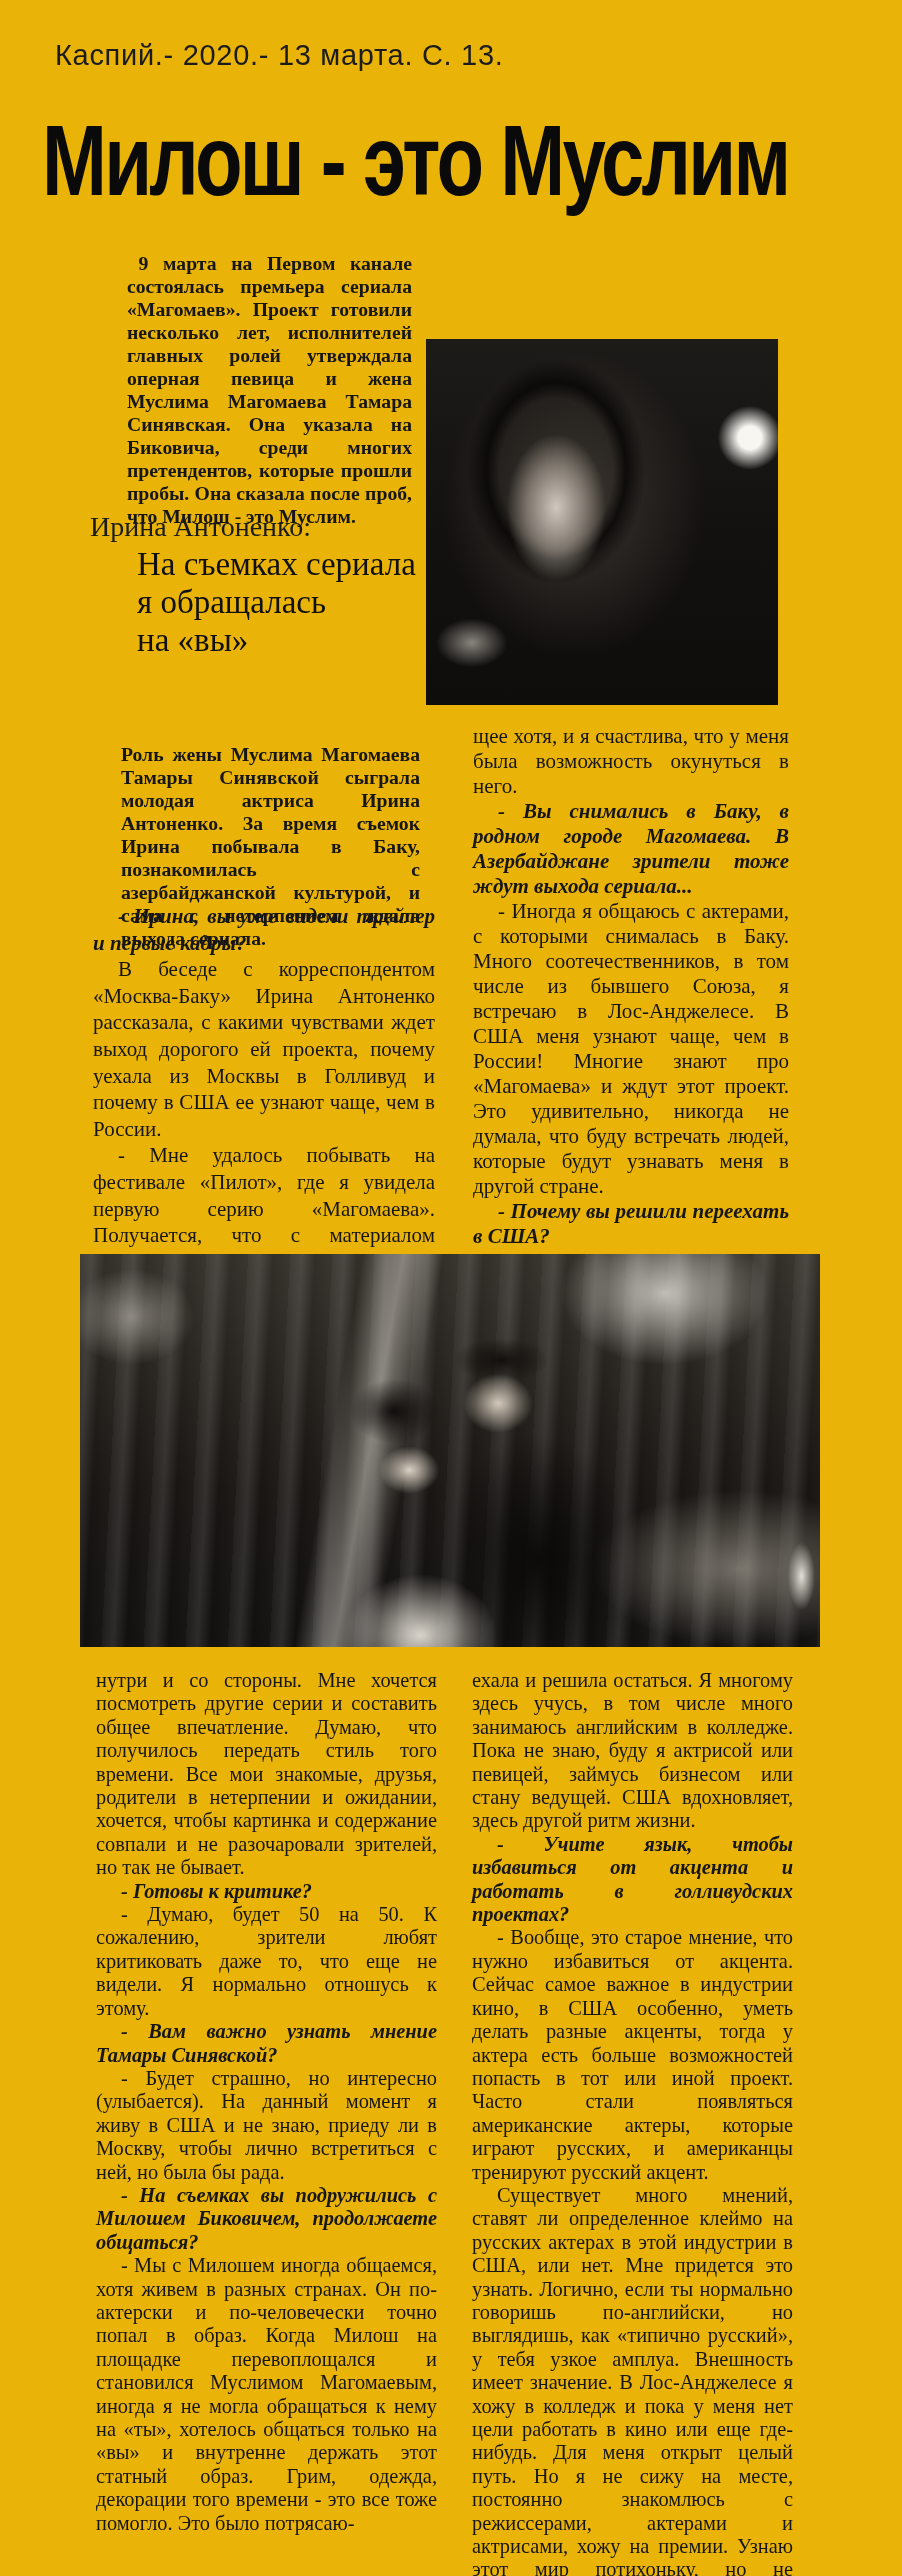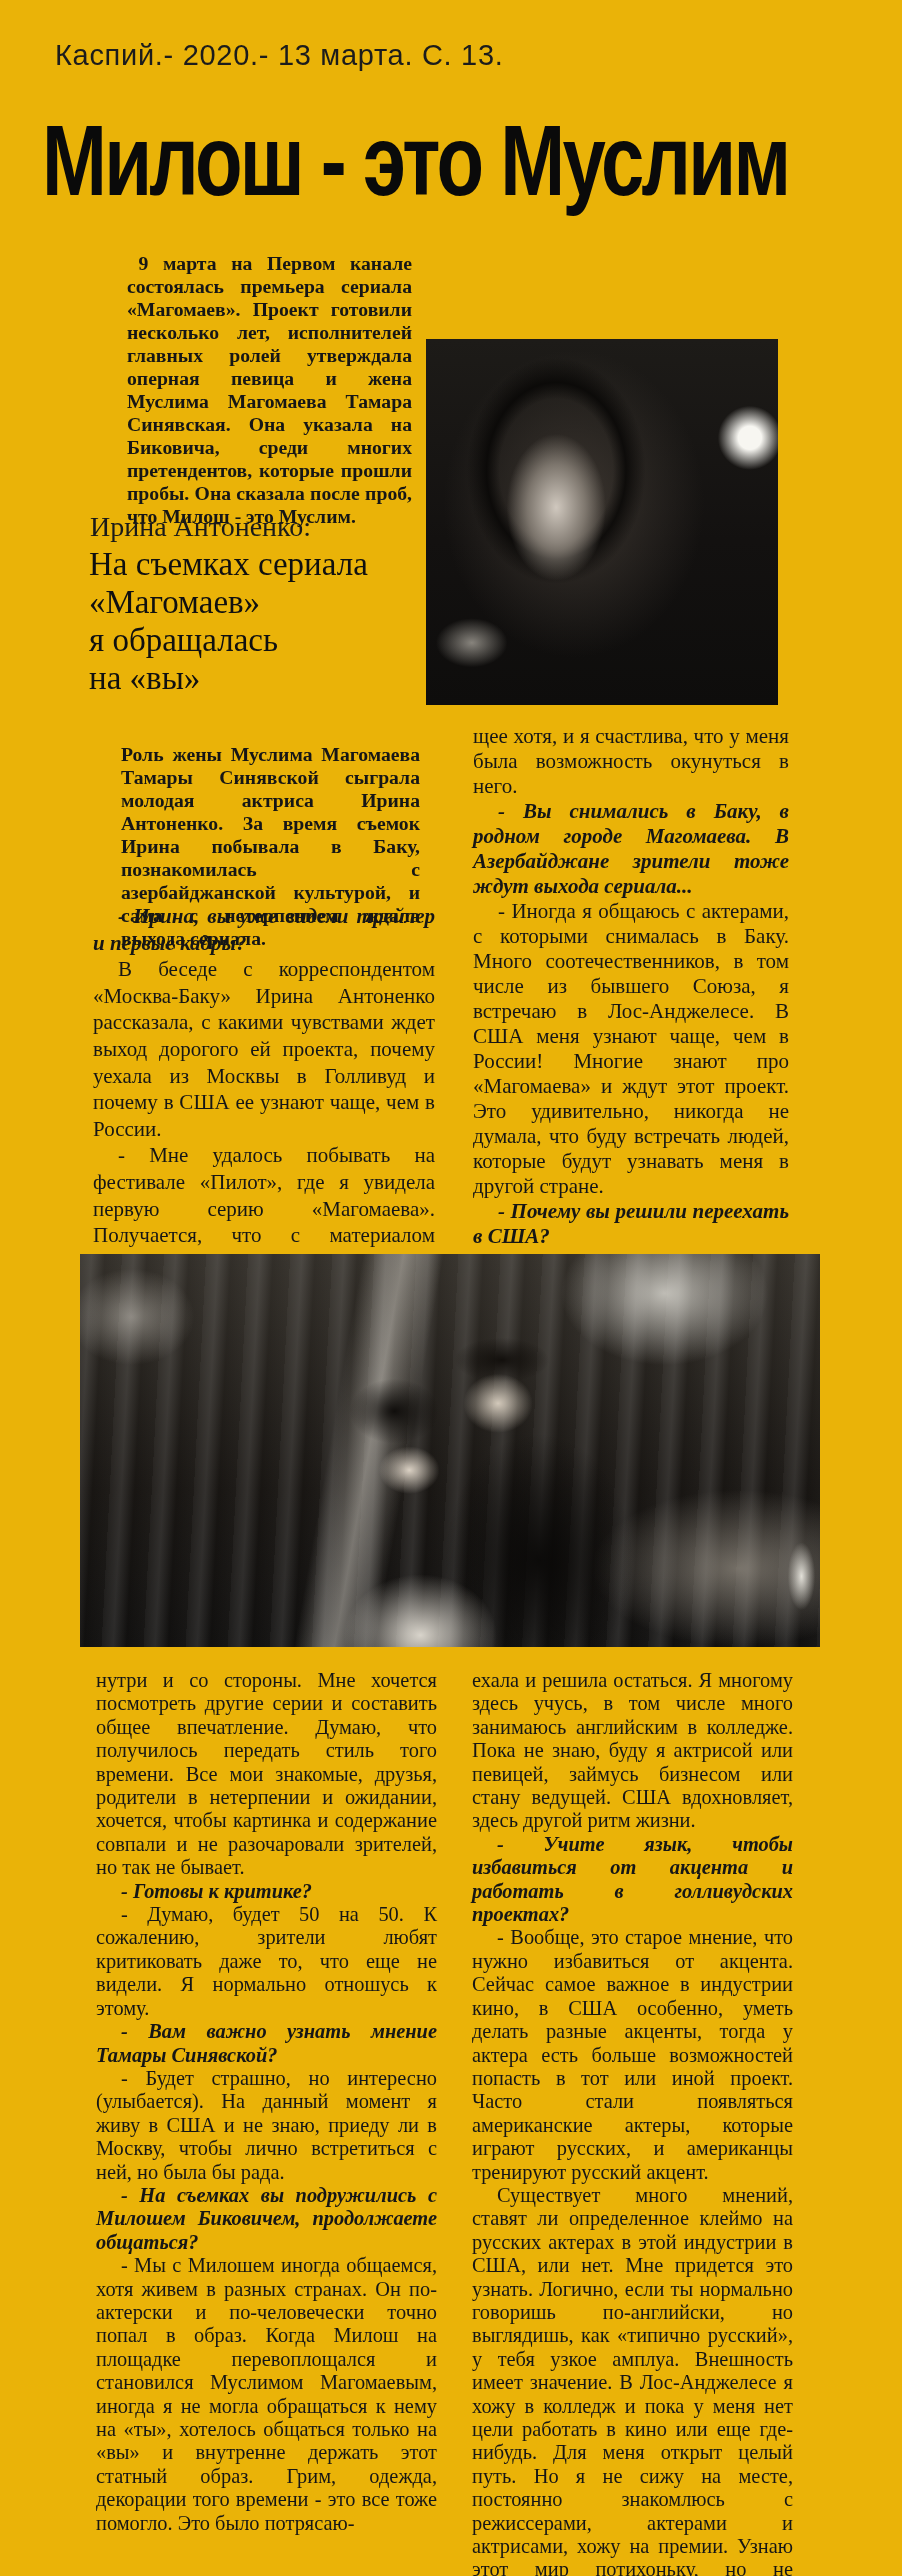--- a/index.html
+++ b/index.html
@@ -53,21 +53,21 @@
   
   .col{position:absolute;text-align:justify;}
   .col-left-top{left:93px;top:903px;width:342px;font-size:21px;line-height:26.6px;}
   .col-right-top{left:473px;top:724px;width:316px;font-size:21px;line-height:25px;}
   .col-left-bottom{left:96px;top:1669px;width:341px;font-size:20.4px;line-height:23.4px;}
   .col-right-bottom{left:472px;top:1669px;width:321px;font-size:20.4px;line-height:23.4px;}
   .para{margin:0;text-align:justify;}
   .p-body{text-indent:25px;}
   .p-cont{text-indent:0;}
   .p-q{font-weight:bold;font-style:italic;text-indent:25px;}
-  .line{white-space:nowrap;}
+  .line{white-space:nowrap;margin-left:48px;}
   
   .photo{position:absolute;background-color:#15130f;}
   .photo-portrait{
     left:426px;top:339px;width:352px;height:366px;
     background:
       radial-gradient(circle at 92% 27%, #f7f6f1 0px, #f7f6f1 11.6px, rgba(247,246,241,0) 32px),
       radial-gradient(ellipse 69px 102px at 37% 46%, rgba(216,208,198,0.95) 0%, rgba(150,142,132,0.75) 42%, rgba(40,36,32,0) 72%),
       radial-gradient(ellipse 109px 138px at 37% 36%, rgba(6,5,4,0) 52%, rgba(6,5,4,0.8) 64%, rgba(6,5,4,0) 82%),
       radial-gradient(ellipse 51px 35px at 13% 83%, rgba(200,195,185,0.65) 0%, rgba(40,36,32,0) 70%),
       radial-gradient(ellipse 167px 197px at 42% 45%, rgba(70,63,56,0.8) 0%, rgba(25,22,19,0) 78%),
@@ -103,21 +103,20 @@
   <div class="lead">
     <p class="para">9 марта на Первом канале состоялась премьера сериала «Магомаев». Проект готовили несколько лет, исполнителей главных ролей утверждала оперная певица и жена Муслима Магомаева Тамара Синявская. Она указала на Биковича, среди многих претендентов, которые прошли пробы. Она сказала после проб, что Милош - это Муслим.</p>
   </div>
 
   <div class="photo photo-portrait"></div>
 
   <div class="byline">Ирина Антоненко:</div>
 
   <div class="deck">
       <div class="line">На съемках сериала</div>
-      <div class="line">«Магомаев»</div>
       <div class="line">я обращалась</div>
       <div class="line">на «вы»</div>
     </div>
 
   <div class="intro">
     <p class="para">Роль жены Муслима Магомаева Тамары Синявской сыграла молодая актриса Ирина Антоненко. За время съемок Ирина побывала в Баку, познакомилась с азербайджанской культурой, и сама с нетерпением ждала выхода сериала.</p>
   </div>
 
   <div class="col col-left-top">
       <p class="para p-q">- Ирина, вы уже видели трейлер и первые кадры?</p>

